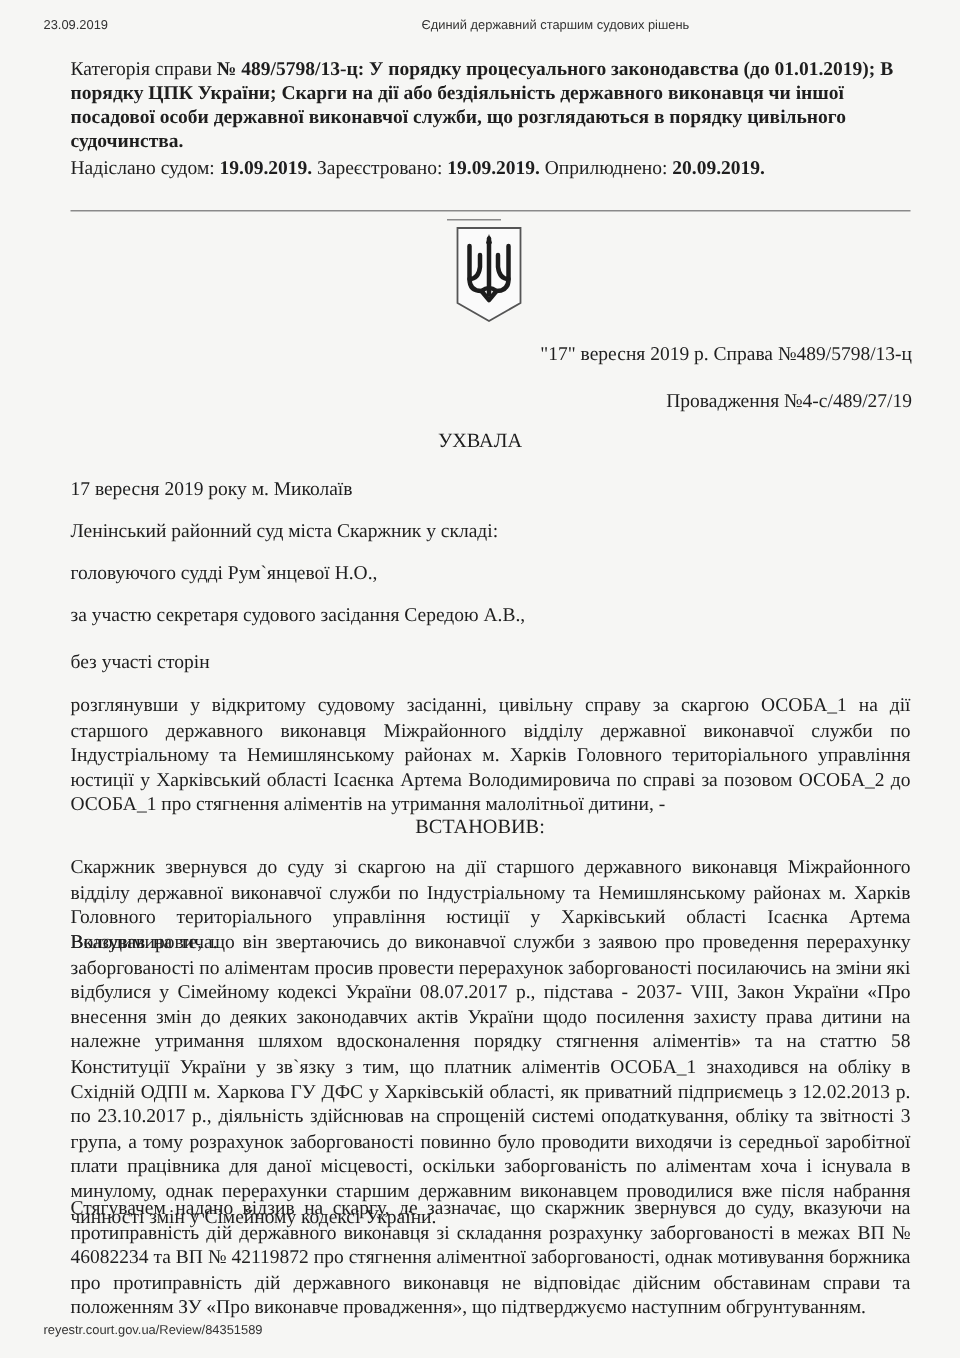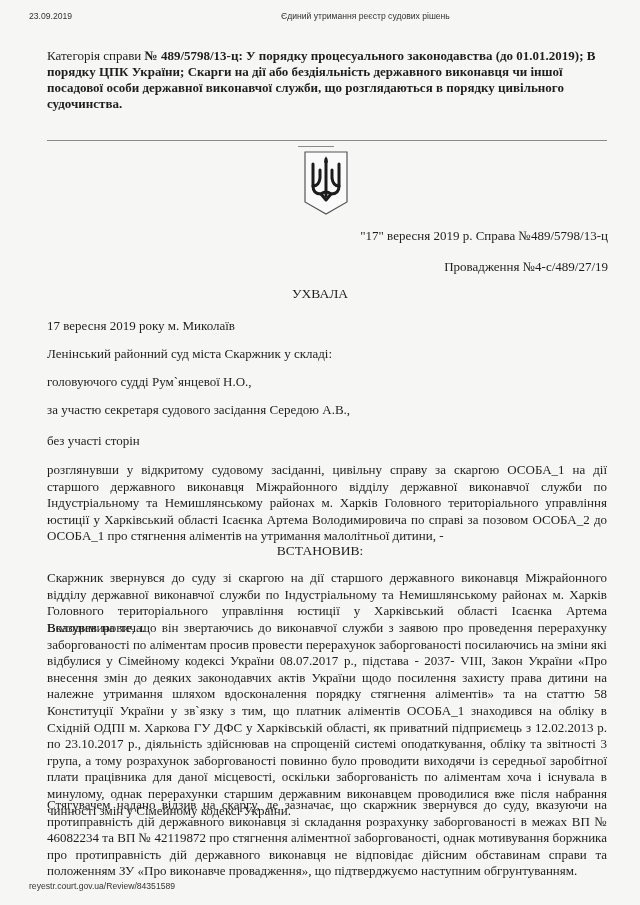--- a/index.html
+++ b/index.html
@@ -10,21 +10,21 @@
     color: #1e1e1e;
     position: relative;
   }
   .page-header {
     position: absolute; top: 11px; left: 0; width: 640px; height: 14px;
     font-family: "Liberation Sans", sans-serif; font-size: 8.6px; color: #333; text-align: right;
   }
   .page-header .date { position: absolute; left: 29px; top: 0; }
   .page-header .title { position: absolute; left: 281px; top: 0; }
   .meta {
-    position: absolute; left: 47px; top: 48px; width: 560px;
+    position: absolute; left: 47px; top: 38px; width: 560px;
     font-size: 13px; line-height: 16px;
   }
   .meta .cat { margin: 0; }
   .meta b { font-weight: bold; }
   .meta .line { margin: 2px 0 0 0; }
   .rule {
     position: absolute; left: 47px; top: 140px; width: 560px; height: 1px; background: #8a8a8a;
   }
   .rule-short {
     position: absolute; left: 298px; top: 146px; width: 36px; height: 1px; background: #8a8a8a;
@@ -50,25 +50,26 @@
     font-family: Liberation Sans, sans-serif; font-size: 8.6px; color: #333; padding-left: 46px;
   }
   .footer .url { position: absolute; left: 29px; top: 0; }
   .footer .pg { position: absolute; right: 25px; top: 0; }
 </style>
 </head>
 <body>
 
 <div class="page-header">
   <span class="date">23.09.2019</span>
-  <span class="title">Єдиний утримання реєстр судових рішень</span>
+  <span class="title">Єдиний державний старшим судових рішень</span>
 </div>
 
 <div class="meta">
   <p class="cat"><span>Категорія справи </span><b>№ 489/5798/13-ц: У порядку процесуального законодавства (до 01.01.2019); В порядку ЦПК України; Скарги на дії або бездіяльність державного виконавця чи іншої посадової особи державної виконавчої служби, що розглядаються в порядку цивільного судочинства.</b></p>
+  <p class="line"><span>Надіслано судом: </span><b>19.09.2019.</b><span> Зареєстровано: </span><b>19.09.2019.</b><span> Оприлюднено: </span><b>20.09.2019.</b></p>
 </div>
 
 <div class="rule"></div>
 <div class="rule-short"></div>
 
 <svg class="coat" viewBox="0 0 46 66">
   <path d="M2 2 H44 V52 L23 64 L2 52 Z" fill="#fafafa" stroke="#555" stroke-width="1.2"></path>
   <g fill="none" stroke="#1c1c1c" stroke-width="3" stroke-linejoin="round" stroke-linecap="round">
     <path d="M23 9 L23 46"></path>
     <path d="M10 14 L10 36 Q10 44 18 44 L23 50 L28 44 Q36 44 36 36 L36 14"></path>

